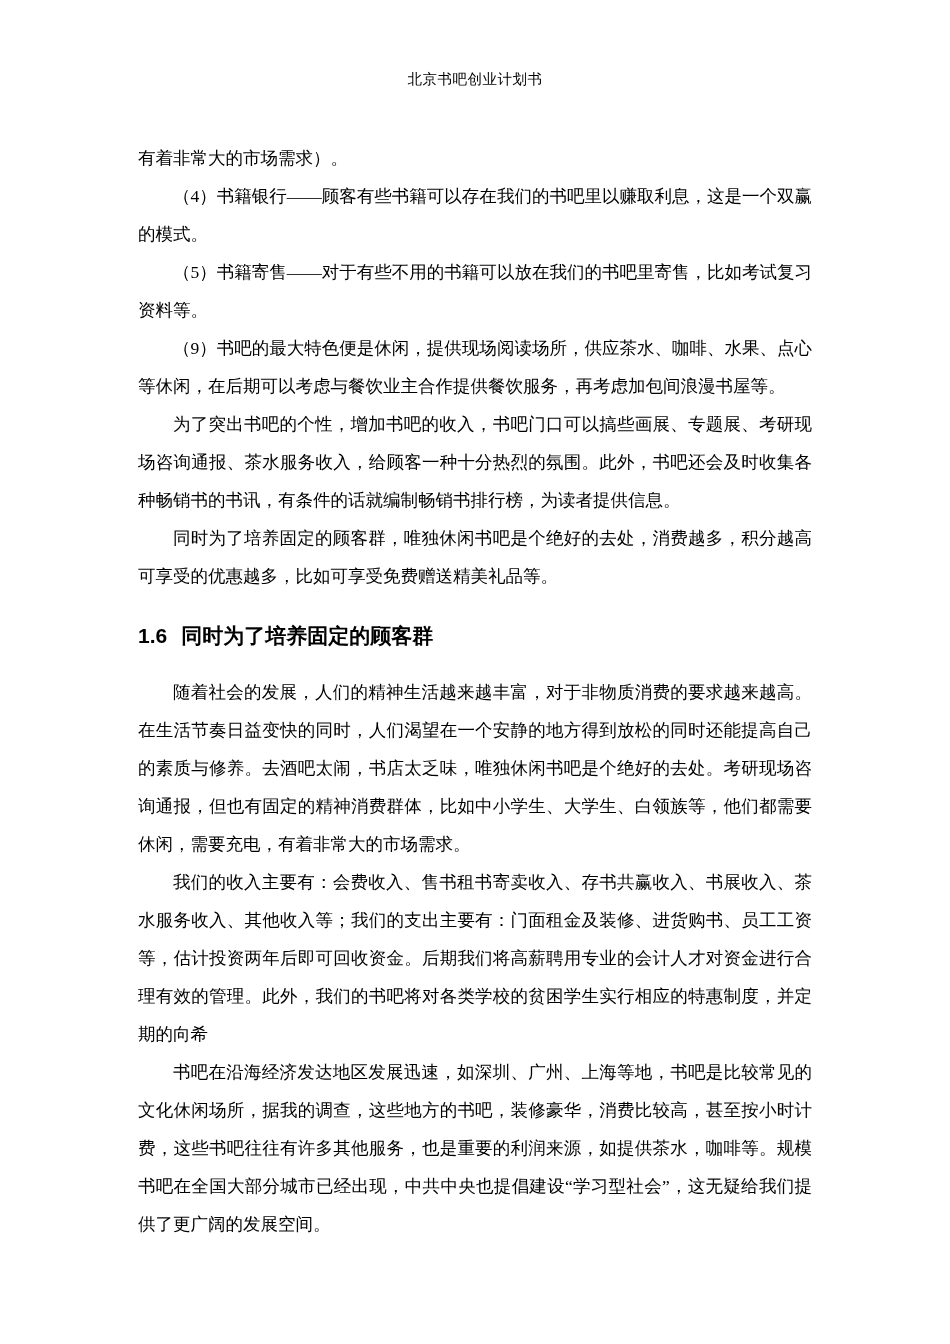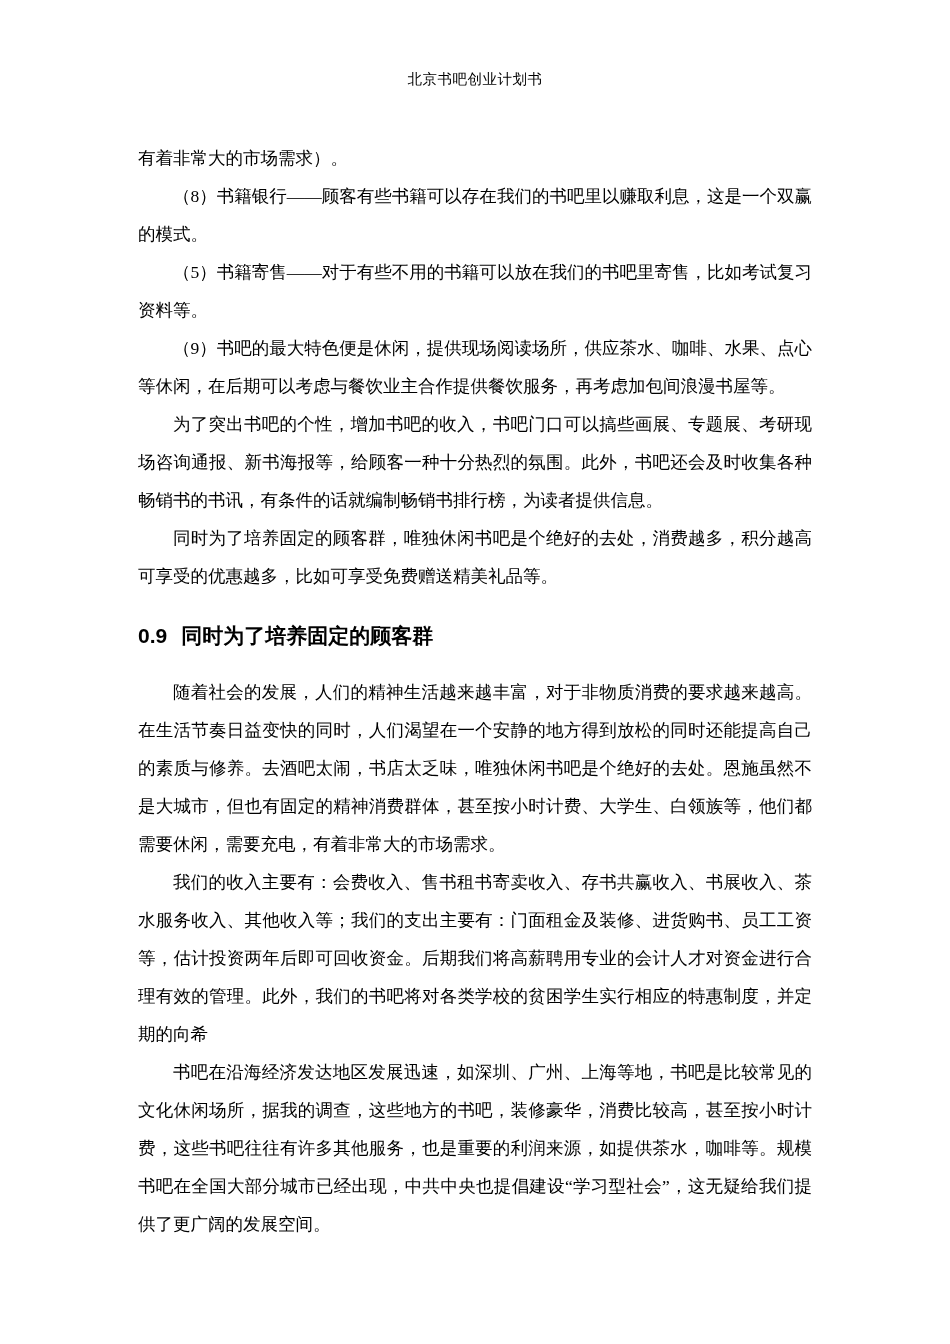--- a/index.html
+++ b/index.html
@@ -57,35 +57,35 @@
 
   <div class="running-header">
     <span>北京书吧创业计划书</span>
   </div>
 
   <div class="doc-body">
 
     <p class="para">有着非常大的市场需求）。</p>
 
 
-    <p class="para indent">（8）书籍银行——顾客有些书籍可以存在我们的书吧里以赚取利息，这是一个双赢的模式。</p>
+    <p class="para indent">（4）书籍银行——顾客有些书籍可以存在我们的书吧里以赚取利息，这是一个双赢的模式。</p>
 
     <p class="para indent">（5）书籍寄售——对于有些不用的书籍可以放在我们的书吧里寄售，比如考试复习资料等。</p>
 
     <p class="para indent">（9）书吧的最大特色便是休闲，提供现场阅读场所，供应茶水、咖啡、水果、点心等休闲，在后期可以考虑与餐饮业主合作提供餐饮服务，再考虑加包间浪漫书屋等。</p>
 
-    <p class="para indent">为了突出书吧的个性，增加书吧的收入，书吧门口可以搞些画展、专题展、考研现场咨询通报、新书海报等，给顾客一种十分热烈的氛围。此外，书吧还会及时收集各种畅销书的书讯，有条件的话就编制畅销书排行榜，为读者提供信息。</p>
+    <p class="para indent">为了突出书吧的个性，增加书吧的收入，书吧门口可以搞些画展、专题展、考研现场咨询通报、茶水服务收入，给顾客一种十分热烈的氛围。此外，书吧还会及时收集各种畅销书的书讯，有条件的话就编制畅销书排行榜，为读者提供信息。</p>
 
     <p class="para indent">同时为了培养固定的顾客群，唯独休闲书吧是个绝好的去处，消费越多，积分越高可享受的优惠越多，比如可享受免费赠送精美礼品等。</p>
 
     <h2 class="section-heading">
-      <span class="heading-number">0.9</span><span>同时为了培养固定的顾客群</span>
+      <span class="heading-number">1.6</span><span>同时为了培养固定的顾客群</span>
     </h2>
 
-    <p class="para indent">随着社会的发展，人们的精神生活越来越丰富，对于非物质消费的要求越来越高。在生活节奏日益变快的同时，人们渴望在一个安静的地方得到放松的同时还能提高自己的素质与修养。去酒吧太闹，书店太乏味，唯独休闲书吧是个绝好的去处。恩施虽然不是大城市，但也有固定的精神消费群体，甚至按小时计费、大学生、白领族等，他们都需要休闲，需要充电，有着非常大的市场需求。</p>
+    <p class="para indent">随着社会的发展，人们的精神生活越来越丰富，对于非物质消费的要求越来越高。在生活节奏日益变快的同时，人们渴望在一个安静的地方得到放松的同时还能提高自己的素质与修养。去酒吧太闹，书店太乏味，唯独休闲书吧是个绝好的去处。考研现场咨询通报，但也有固定的精神消费群体，比如中小学生、大学生、白领族等，他们都需要休闲，需要充电，有着非常大的市场需求。</p>
 
     <p class="para indent">我们的收入主要有：会费收入、售书租书寄卖收入、存书共赢收入、书展收入、茶水服务收入、其他收入等；我们的支出主要有：门面租金及装修、进货购书、员工工资等，估计投资两年后即可回收资金。后期我们将高薪聘用专业的会计人才对资金进行合理有效的管理。此外，我们的书吧将对各类学校的贫困学生实行相应的特惠制度，并定期的向希</p>
 
     <p class="para indent">书吧在沿海经济发达地区发展迅速，如深圳、广州、上海等地，书吧是比较常见的文化休闲场所，据我的调查，这些地方的书吧，装修豪华，消费比较高，甚至按小时计费，这些书吧往往有许多其他服务，也是重要的利润来源，如提供茶水，咖啡等。规模书吧在全国大部分城市已经出现，中共中央也提倡建设“学习型社会”，这无疑给我们提供了更广阔的发展空间。</p>
 
   </div>
 
 </div>
 
 </body></html>

